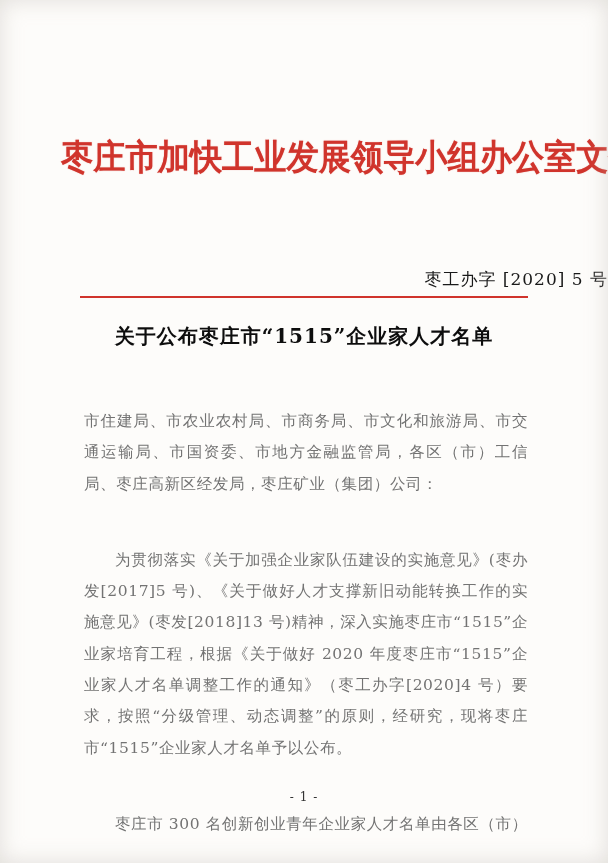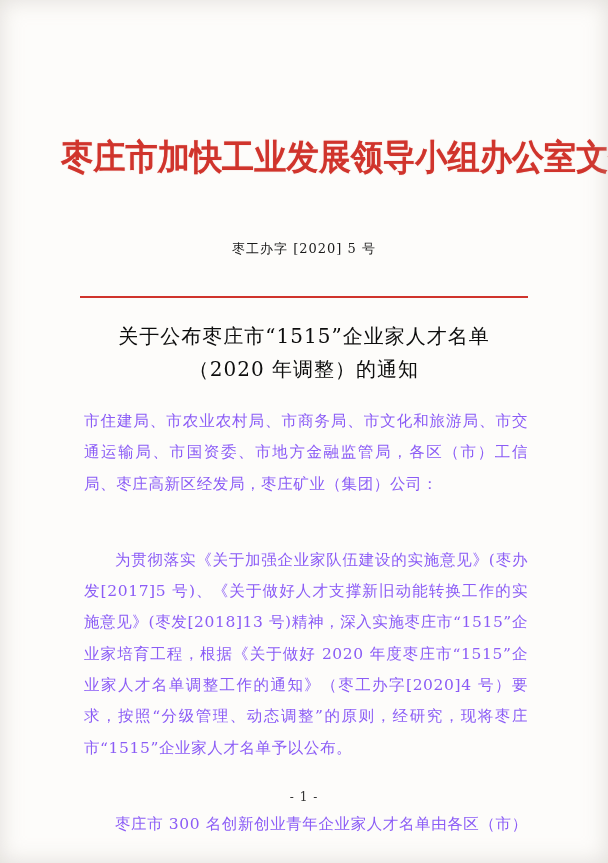--- a/index.html
+++ b/index.html
@@ -45,56 +45,56 @@
     letter-spacing: 0px;
     line-height: 1.2;
     white-space: nowrap;
     transform: scaleX(0.92);
     text-shadow: 0 0 1px rgba(208,52,44,0.55);
   }
   .doc-number {
     position: absolute;
     left: 0;
     right: 0;
-    top: 240px;
-    text-align: center;
-    font-size: 13px;
+    top: 268px;
+    text-align: right;
+    font-size: 17px;
     color: #1a1a1a;
     letter-spacing: 1px;
   }
   .red-rule {
     position: absolute;
     left: 80px;
     width: 448px;
     top: 296px;
     height: 2px;
     background: #d0342c;
   }
   .subject {
     position: absolute;
     left: 72px;
     right: 72px;
     top: 320px;
     text-align: center;
     font-size: 20px;
-    font-weight: normal;
+    font-weight: bold;
     color: #0d0d0d;
     line-height: 1.65;
     letter-spacing: 1px;
   }
   .subject .line {
     display: block;
   }
   .body {
     position: absolute;
     left: 84px;
     right: 80px;
     top: 406px;
     font-size: 15.5px;
-    color: #8b5cf6;
+    color: #737373;
     line-height: 2.02;
     text-align: justify;
     text-justify: inter-ideograph;
     letter-spacing: 0.6px;
   }
   .body p {
     margin: 0;
   }
   .body p.indent {
     text-indent: 2em;
@@ -118,21 +118,20 @@
   <div class="sheet">
 
     <div class="doc-title">枣庄市加快工业发展领导小组办公室文件</div>
 
     <div class="doc-number">枣工办字 [2020] 5 号</div>
 
     <div class="red-rule"></div>
 
     <div class="subject">
       <span class="line">关于公布枣庄市“1515”企业家人才名单</span>
-      <span class="line">（2020 年调整）的通知</span>
     </div>
 
     <div class="body">
       <p>市住建局、市农业农村局、市商务局、市文化和旅游局、市交通运输局、市国资委、市地方金融监管局，各区（市）工信局、枣庄高新区经发局，枣庄矿业（集团）公司：</p>
       <p class="indent">为贯彻落实《关于加强企业家队伍建设的实施意见》(枣办发[2017]5 号)、《关于做好人才支撑新旧动能转换工作的实施意见》(枣发[2018]13 号)精神，深入实施枣庄市“1515”企业家培育工程，根据《关于做好 2020 年度枣庄市“1515”企业家人才名单调整工作的通知》（枣工办字[2020]4 号）要求，按照“分级管理、动态调整”的原则，经研究，现将枣庄市“1515”企业家人才名单予以公布。</p>
       <p class="indent">枣庄市 300 名创新创业青年企业家人才名单由各区（市）</p>
     </div>
 
     <div class="page-no">- 1 -</div>
 

